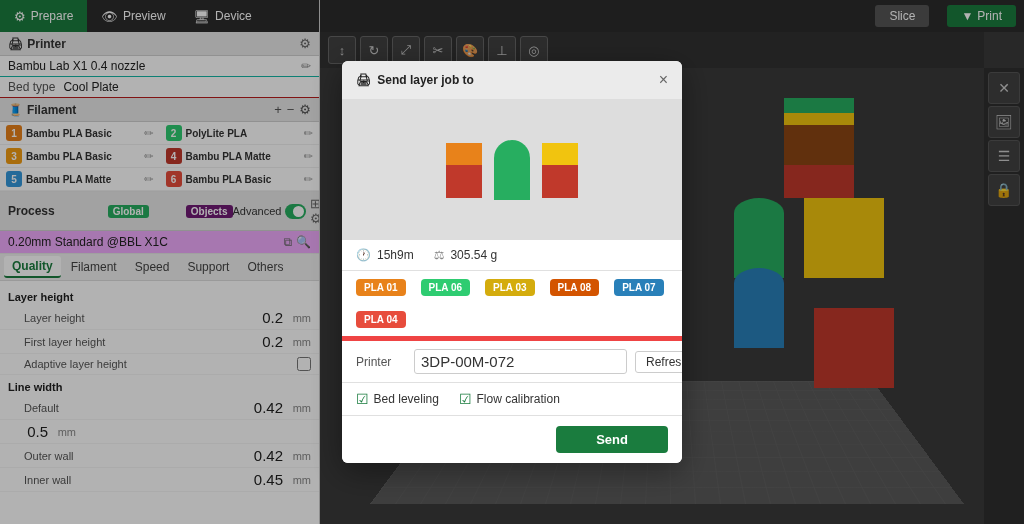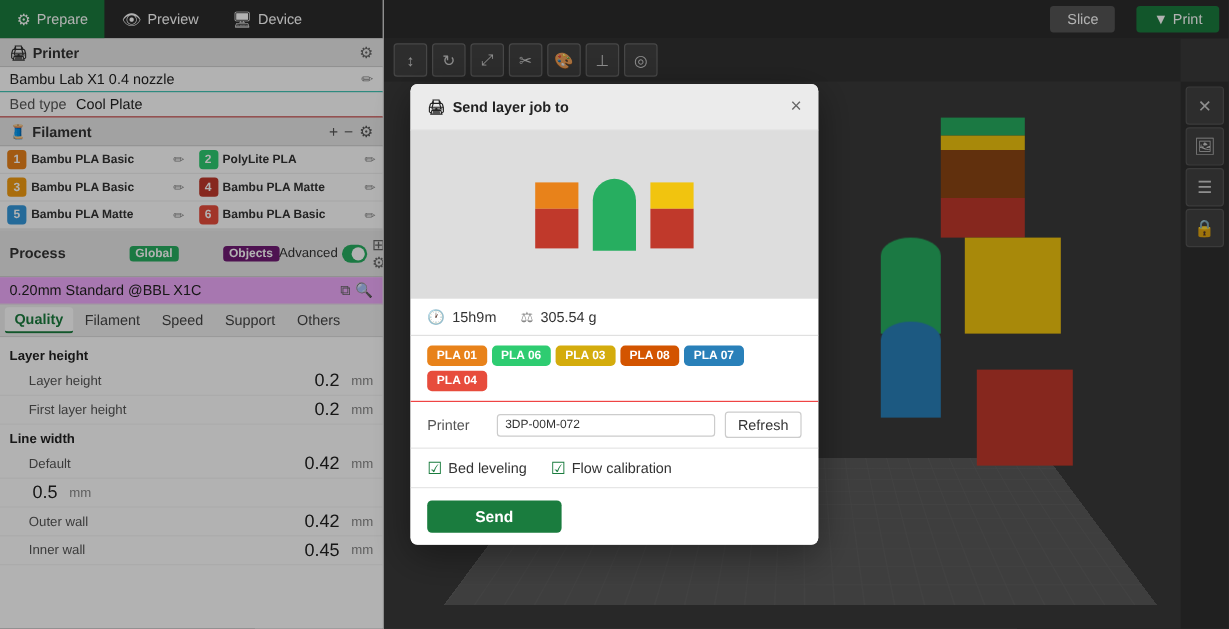--- a/index.html
+++ b/index.html
@@ -321,23 +321,23 @@
       border-bottom: 1px solid #e0e0e0;
       background: #fff;
     }
     .stat-item { display: flex; align-items: center; gap: 6px; font-size: 12px; color: #333; }
     .stat-icon { color: #888; }
 
     .pla-tags {
       display: flex;
       flex-wrap: wrap;
       padding: 8px 14px;
-      gap: 4px;
-      background: #fff;
-      border-bottom: 1px solid #ef4444;
+      gap: 15px;
+      background: #fff;
+      border-bottom: 5px solid #ef4444;
     }
     .pla-tag {
       padding: 3px 8px;
       border-radius: 4px;
       color: #fff;
       font-size: 10px;
       font-weight: 700;
     }
 
     .printer-row-modal {
@@ -347,21 +347,21 @@
       gap: 8px;
       border-bottom: 1px solid #e0e0e0;
       background: #fff;
     }
     .printer-label { font-size: 12px; color: #555; min-width: 50px; }
     .printer-input {
       flex: 1;
       border: 1px solid #ccc;
       border-radius: 3px;
       padding: 3px 6px;
-      font-size: 10px;
+      font-size: 15px;
       background: #fff;
       color: #333;
     }
     .refresh-btn {
       background: #fff;
       border: 1px solid #ccc;
       border-radius: 3px;
       padding: 3px 10px;
       font-size: 12px;
       cursor: pointer;
@@ -374,21 +374,21 @@
       padding: 8px 14px;
       gap: 20px;
       background: #fff;
       border-bottom: 1px solid #e0e0e0;
     }
     .check-item { display: flex; align-items: center; gap: 5px; font-size: 12px; color: #333; }
     .check-icon { color: #1a7c3e; font-size: 14px; }
 
     .modal-footer {
       display: flex;
-      justify-content: flex-start;
+      justify-content: flex-end;
       padding: 10px 14px;
       background: #fff;
     }
     .send-btn {
       background: #1a7c3e;
       color: #fff;
       border: none;
       padding: 6px 40px;
       border-radius: 4px;
       font-size: 13px;
@@ -563,20 +563,24 @@
       <span class="settings-value">0.2</span>
       <span class="settings-unit">mm</span>
     </div>
 
     <div class="settings-row">
       <span class="settings-label indent">First layer height</span>
       <span class="settings-value">0.2</span>
       <span class="settings-unit">mm</span>
     </div>
 
+    <div class="settings-row">
+      <span class="settings-label indent">Adaptive layer height</span>
+      <input type="checkbox" class="settings-checkbox" style="">
+    </div>
 
     <div class="settings-group-title">Line width</div>
 
     <div class="settings-row">
       <span class="settings-label indent">Default</span>
       <span class="settings-value">0.42</span>
       <span class="settings-unit">mm</span>
     </div>
 
     <div class="settings-row">

